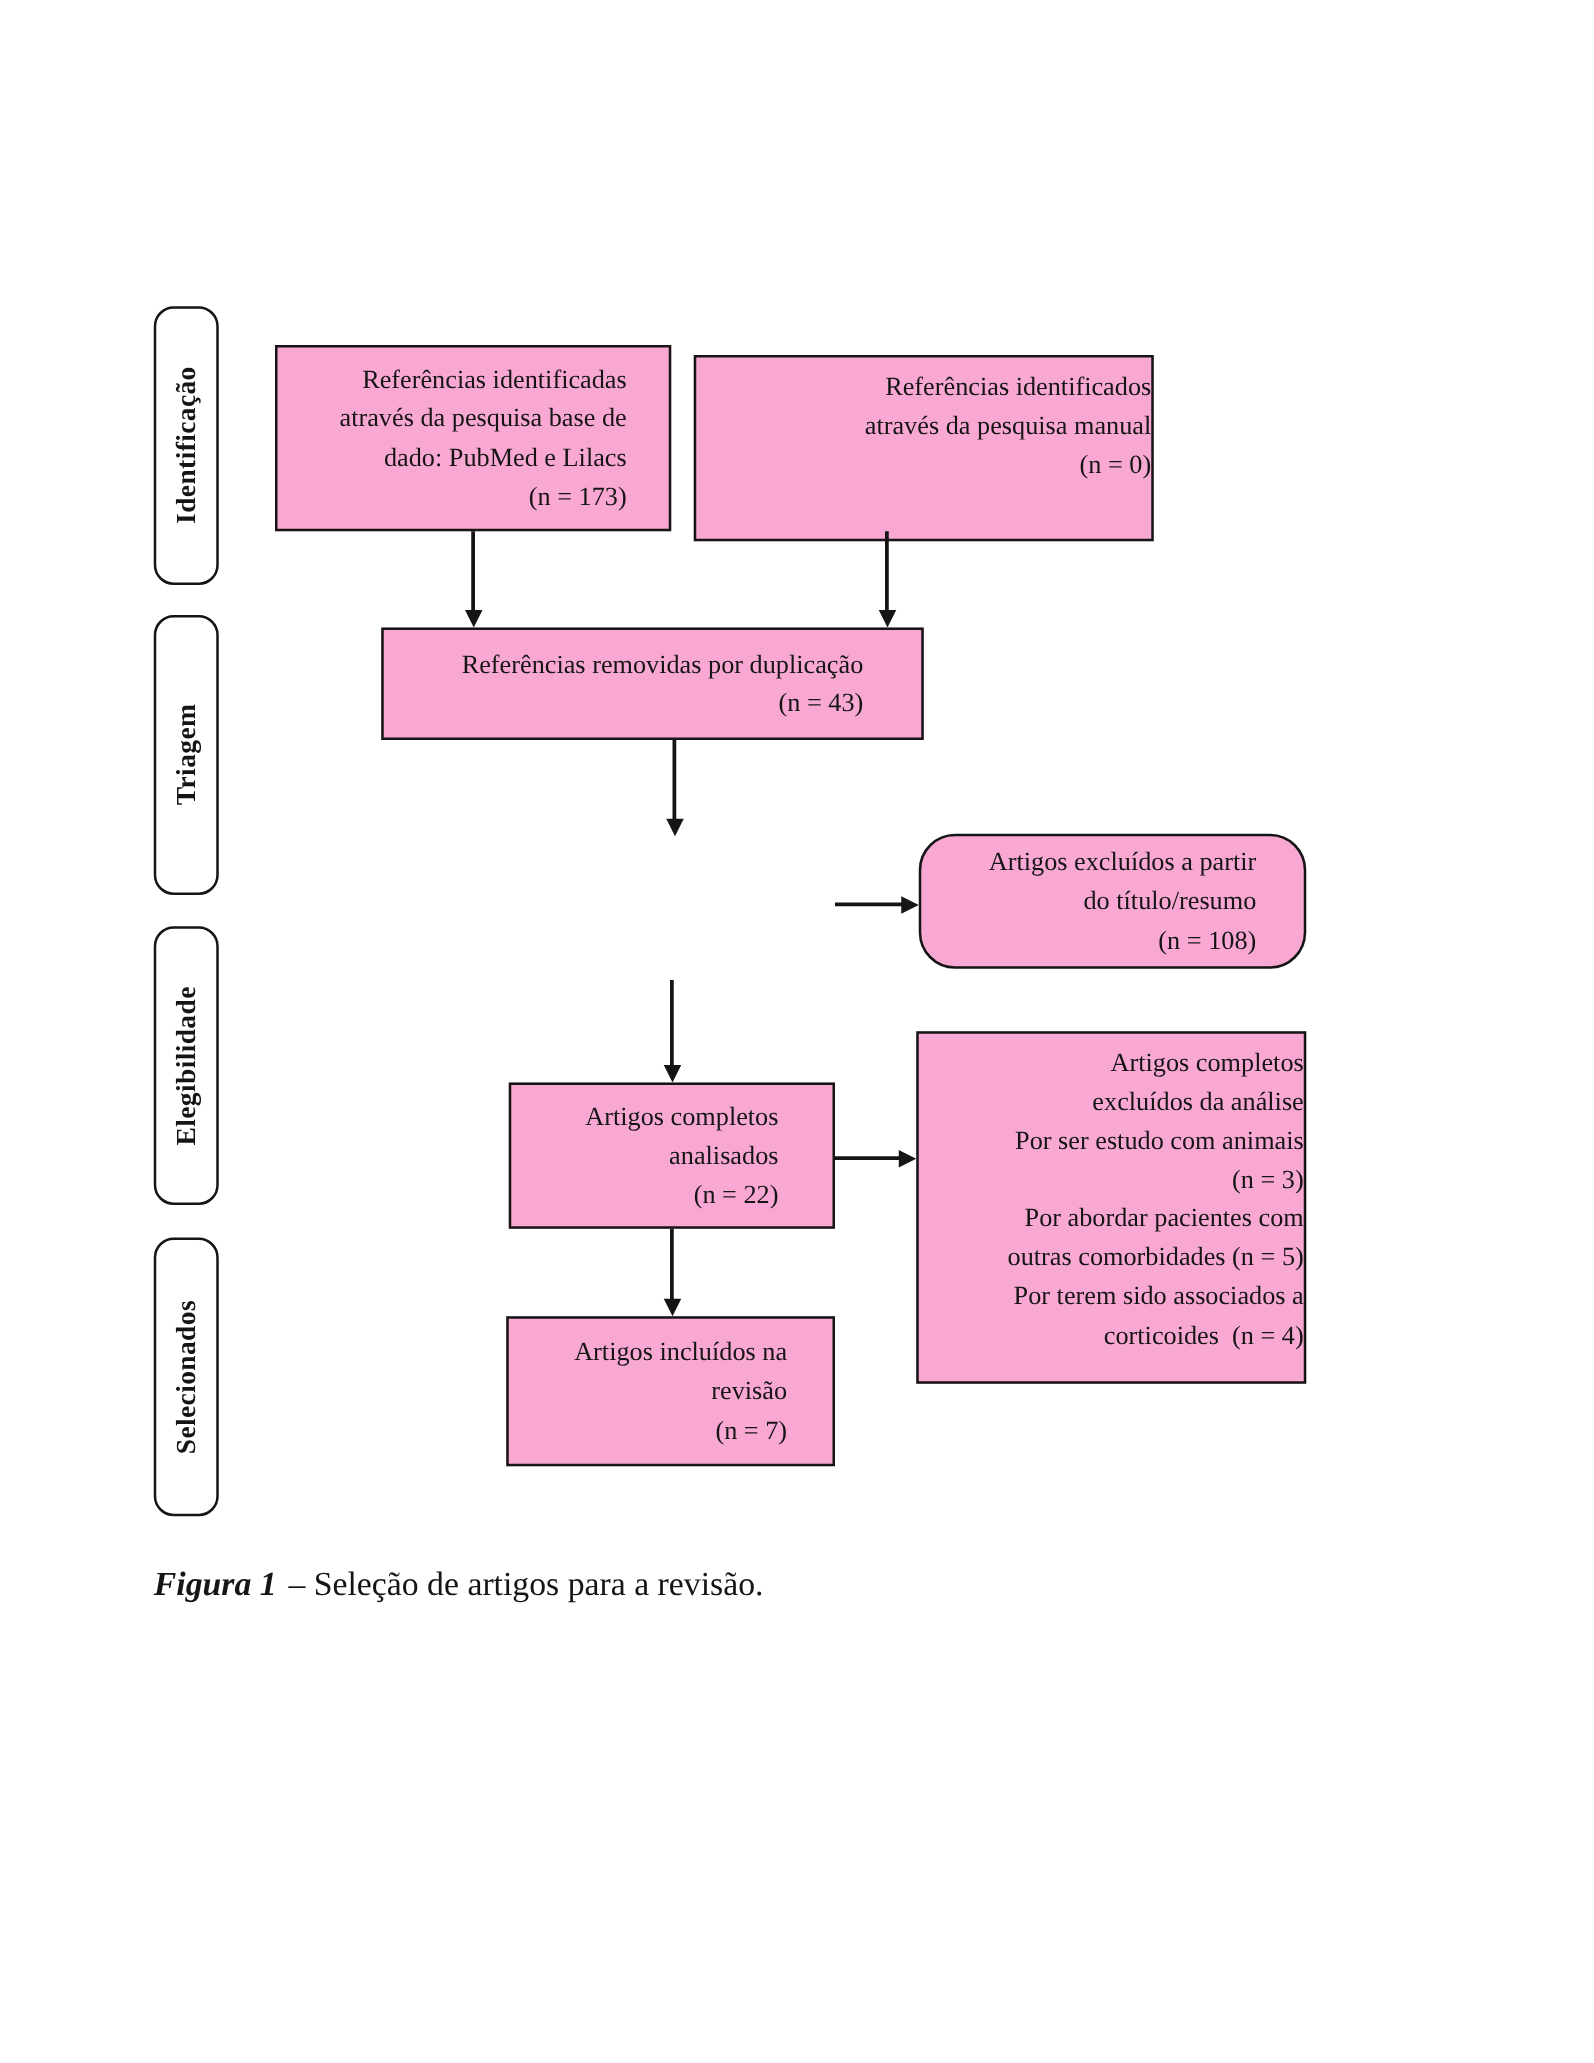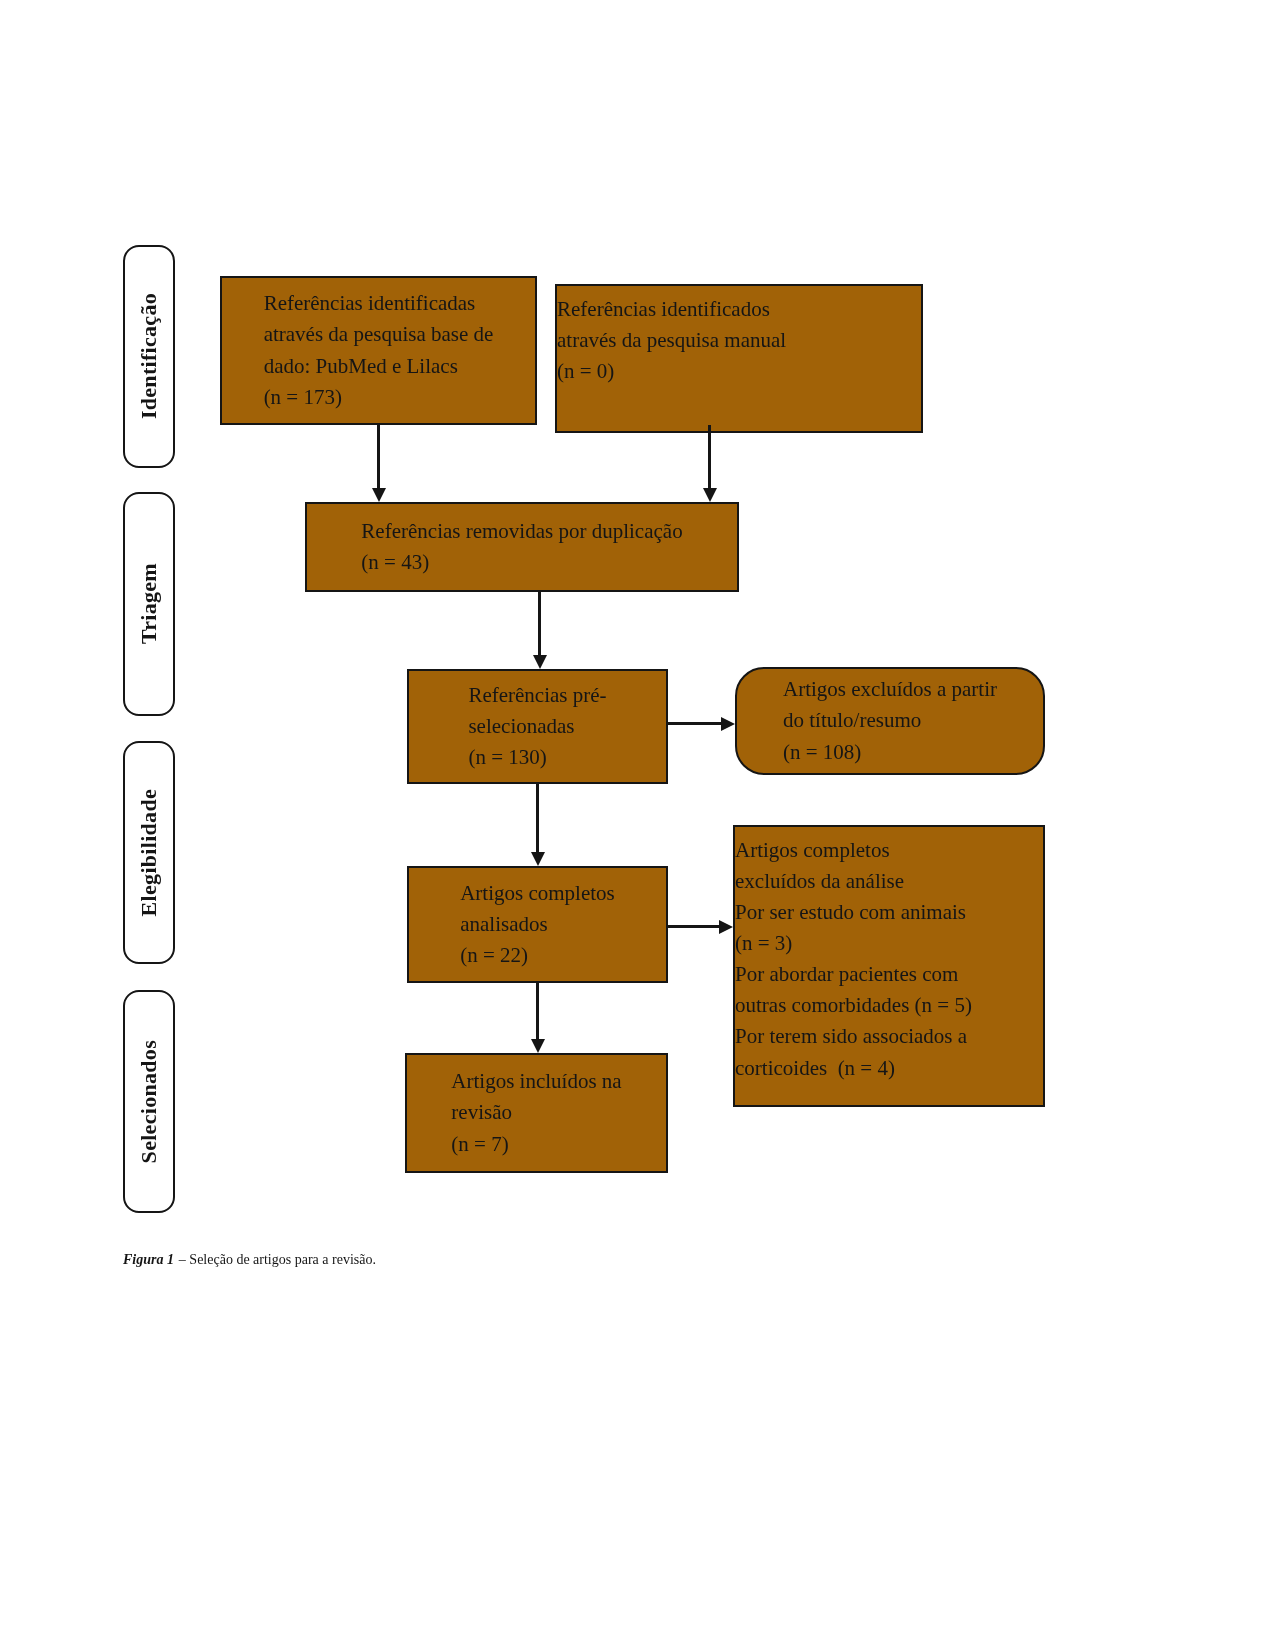--- a/index.html
+++ b/index.html
@@ -37,24 +37,25 @@
   #stage-identificacao { top: 245px; height: 223px; }
   #stage-triagem       { top: 492px; height: 224px; }
   #stage-elegibilidade { top: 741px; height: 223px; }
   #stage-selecionados  { top: 990px; height: 223px; }
 
   
   .node {
     position: absolute;
     box-sizing: border-box;
     border: 2px solid #151515;
-    background: #a16207;
+    background: #f9a8d4;
     font-size: 21px;
     line-height: 1.48;
-    text-align: left;
+    text-align: right;
+    padding-left: 16px;
   }
   .node .node-text { white-space: pre-wrap; display: block; }
   .node.v-center { display: flex; align-items: center; justify-content: center; }
   .node.v-top { padding-top: 8px; }
 
   #node-identified-db     { left: 220px; top: 276px; width: 317px; height: 149px; }
   #node-identified-manual { left: 555px; top: 284px; width: 368px; height: 149px; }
   #node-removed-dup       { left: 305px; top: 502px; width: 434px; height: 90px;  }
   #node-preselected       { left: 407px; top: 669px; width: 261px; height: 115px; }
   #node-excluded-title    { left: 735px; top: 667px; width: 310px; height: 108px; border-radius: 29px; }
@@ -91,21 +92,21 @@
   #arrow-presel-to-full { left: 536px; top: 784px; height: 69px; }
   #arrow-full-to-incl   { left: 536px; top: 983px; height: 57px; }
   #arrow-presel-to-excl { left: 668px; top: 722px; width: 54px; }
   #arrow-full-to-excl   { left: 668px; top: 925px; width: 52px; }
 
   
   .caption {
     position: absolute;
     left: 123px;
     top: 1252px;
-    font-size: 14px;
+    font-size: 27px;
     white-space: nowrap;
   }
   .caption .fig-label { font-weight: bold; font-style: italic; margin-right: 0.35em; }
 </style>
 </head>
 <body>
 
 <div class="page">
 
   <div class="stage" id="stage-identificacao">
@@ -132,25 +133,20 @@
     <span class="node-text">Referências identificados
 através da pesquisa manual
 (n = 0)</span>
   </div>
 
   <div class="node v-center" id="node-removed-dup">
     <span class="node-text">Referências removidas por duplicação
 (n = 43)</span>
   </div>
 
-  <div class="node v-center" id="node-preselected">
-    <span class="node-text">Referências pré-
-selecionadas
-(n = 130)</span>
-  </div>
 
   <div class="node v-center" id="node-excluded-title">
     <span class="node-text">Artigos excluídos a partir
 do título/resumo
 (n = 108)</span>
   </div>
 
   <div class="node v-center" id="node-fulltext-analyzed">
     <span class="node-text">Artigos completos
 analisados

